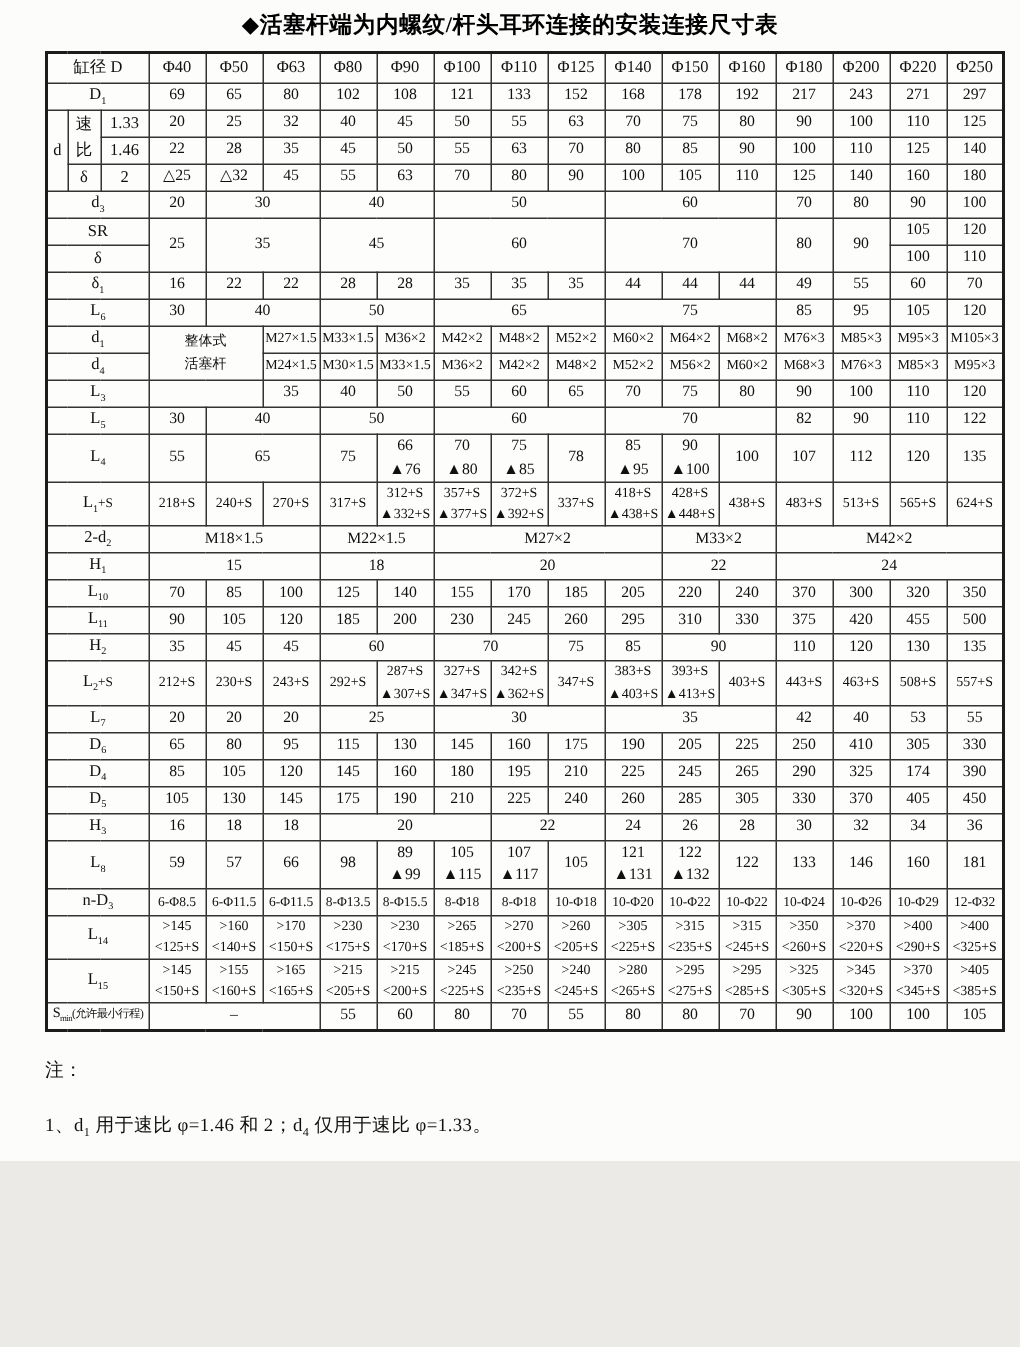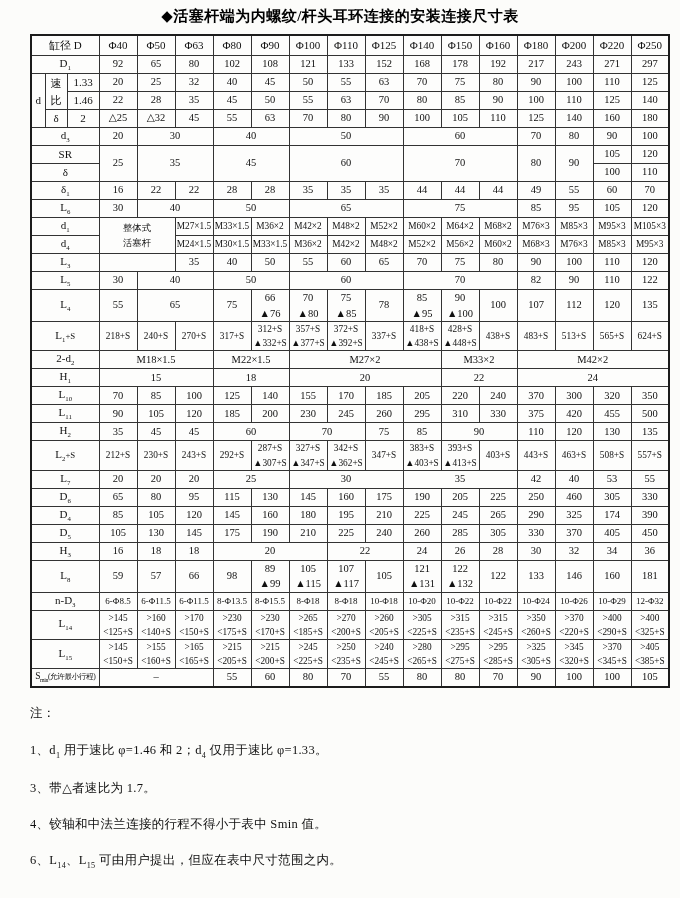--- a/index.html
+++ b/index.html
@@ -1,17 +1,17 @@
 <!DOCTYPE html>
 <html><head>
 <meta charset="utf-8">
 <style>
   html,body{margin:0;padding:0;background:#eceae6;}
   .page{
-    position:relative;width:680px;height:898px;margin:0 auto;
+    position:relative;width:680px;height:774px;margin:0 auto;
     background:#fcfcfa;overflow:hidden;color:#141414;
     font-family:"Liberation Serif","DejaVu Serif",serif;
   }
   .title{
     padding-top:7px;text-align:center;font-weight:bold;font-size:15px;
     letter-spacing:0.5px;color:#000;
   }
   .dims{
     table-layout:fixed;border-collapse:collapse;width:638px;
     margin:8px 0 0 30px;border:2px solid #1c1c1c;background:#fdfdfc;
@@ -74,21 +74,21 @@
           <td>Φ140</td>
           <td>Φ150</td>
           <td>Φ160</td>
           <td>Φ180</td>
           <td>Φ200</td>
           <td>Φ220</td>
           <td>Φ250</td>
         </tr>
         <tr data-key="D1">
           <td colspan="3" class="lab">D<sub>1</sub></td>
-          <td>92</td>
+          <td>69</td>
           <td>65</td>
           <td>80</td>
           <td>102</td>
           <td>108</td>
           <td>121</td>
           <td>133</td>
           <td>152</td>
           <td>168</td>
           <td>178</td>
           <td>192</td>
@@ -466,21 +466,21 @@
           <td>95</td>
           <td>115</td>
           <td>130</td>
           <td>145</td>
           <td>160</td>
           <td>175</td>
           <td>190</td>
           <td>205</td>
           <td>225</td>
           <td>250</td>
-          <td>460</td>
+          <td>410</td>
           <td>305</td>
           <td>330</td>
         </tr>
         <tr data-key="D4">
           <td colspan="3" class="lab">D<sub>4</sub></td>
           <td>85</td>
           <td>105</td>
           <td>120</td>
           <td>145</td>
           <td>160</td>

